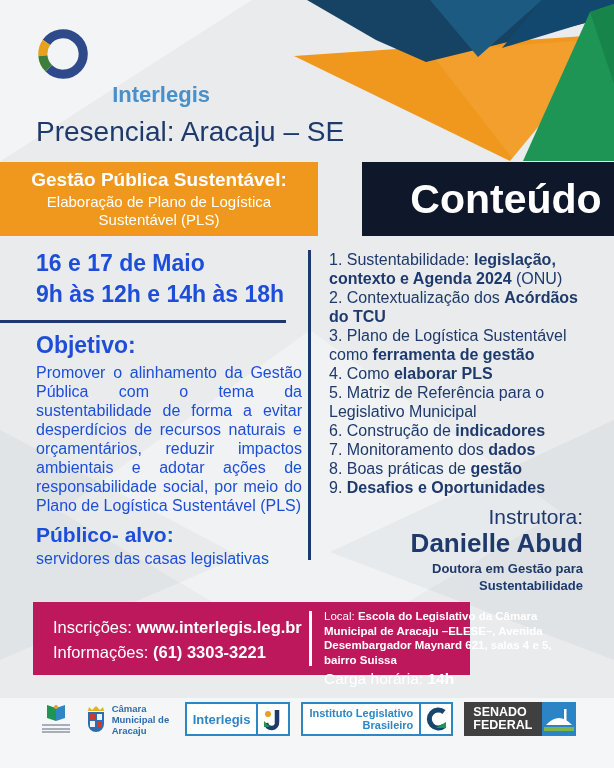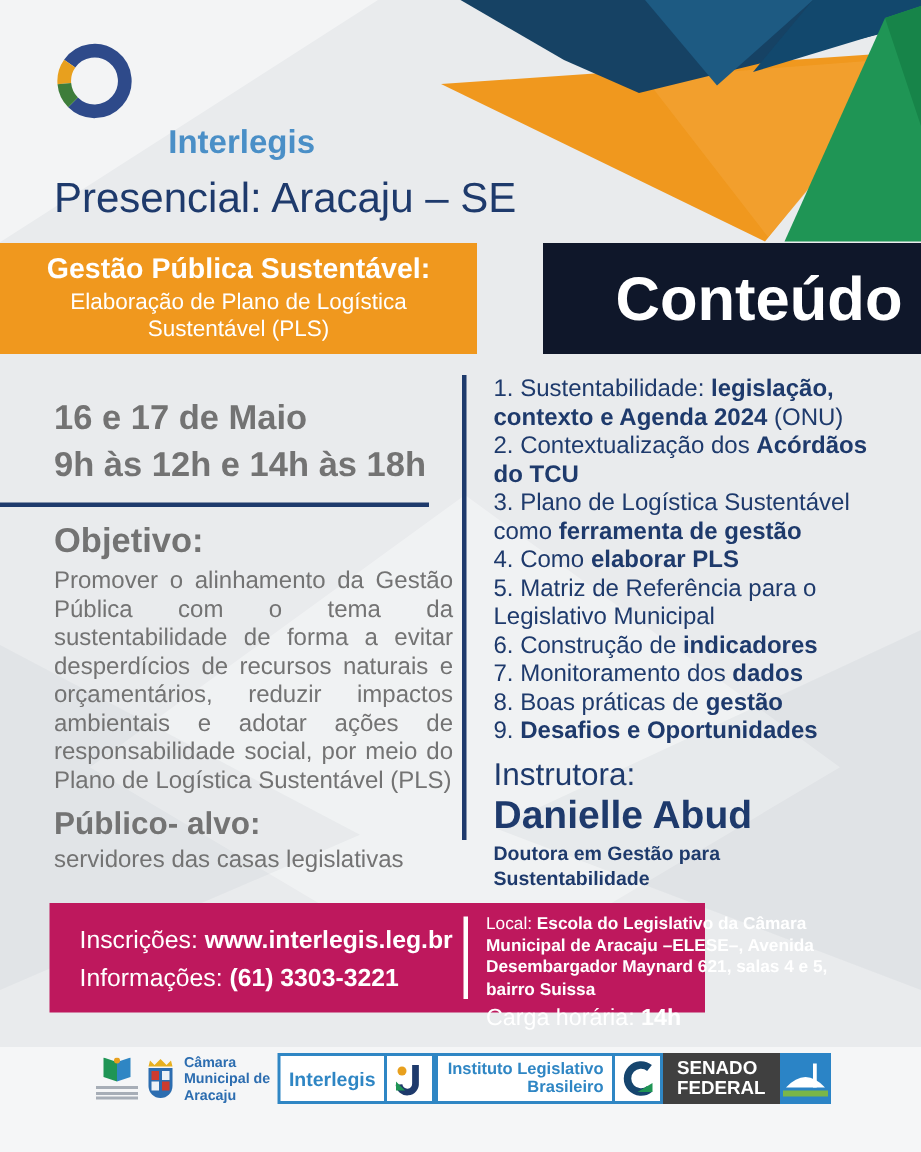--- a/index.html
+++ b/index.html
@@ -32,49 +32,49 @@
 
   
   .banner-left{position:absolute;left:0;top:162px;width:318px;height:74px;background:#f0981e;
       color:#fff;text-align:center;display:flex;flex-direction:column;justify-content:center;}
   .banner-left .t1{font-size:19px;font-weight:700;line-height:22px;}
   .banner-left .t2{font-size:15px;font-weight:500;line-height:18px;margin-top:2px;padding:0 38px;}
   .banner-right{position:absolute;left:326px;top:162px;width:288px;height:74px;background:#0f172a;
       color:#fff;display:flex;align-items:center;justify-content:center;font-size:41px;font-weight:700;margin-left:36px;}
 
   
-  .col-left{position:absolute;left:36px;top:248px;width:266px;color:#737373;margin-top:15px;}
+  .col-left{position:absolute;left:36px;top:248px;width:266px;color:#1d4ed8;}
   .dates{font-size:23px;font-weight:700;line-height:31px;}
   .rule{border:none;height:3px;background:#1e3a6c;margin:10px 0 9px -36px;width:286px;}
   .obj-h{font-size:23px;font-weight:700;margin:0 0 4px 0;}
   .obj-p{font-size:16px;line-height:19px;text-align:justify;margin:0;}
   .pub-h{font-size:21px;font-weight:700;margin:8px 0 3px 0;}
   .pub-p{font-size:16px;margin:0;}
 
   .vdivider{position:absolute;left:308px;top:250px;width:3px;height:310px;background:#1e3a6c;}
 
   
   .col-right{position:absolute;left:329px;top:250px;width:254px;color:#1e3a6c;}
   .content-item{font-size:16px;line-height:19px;}
-  .instr{margin-top:7px;}
+  .instr{margin-top:7px;text-align:right;}
   .instr-label{font-size:21px;line-height:25px;}
   .instr-name{font-size:26px;font-weight:700;line-height:29px;}
   .instr-title{font-size:13px;font-weight:700;line-height:17px;margin-top:2px;}
 
   
   .bottom-box{position:absolute;left:33px;top:602px;width:437px;height:73px;background:#be185d;color:#fff;}
   .contact{position:absolute;left:20px;top:13px;font-size:16.5px;line-height:25px;white-space:nowrap;}
   .contact .b, .venue .b{font-weight:700;}
   .box-div{position:absolute;left:276px;top:9px;width:3px;height:55px;background:#fff;}
   .venue{position:absolute;left:291px;top:7px;width:250px;}
   .venue-local{font-size:11.5px;font-weight:400;line-height:14.5px;}
   .venue-carga{font-size:15.5px;margin-top:3px;}
 
   
-  .footer{position:absolute;left:0;top:702px;width:614px;display:flex;align-items:center;justify-content:center;gap:0;}
+  .footer{position:absolute;left:0;top:702px;width:614px;display:flex;align-items:center;justify-content:center;gap:11px;}
   .escola{display:flex;flex-direction:column;align-items:center;width:36px;}
   .escola .bar{width:28px;height:2px;background:#a7aeb7;margin-top:1.5px;}
   .camara{display:flex;align-items:center;gap:5px;}
   .camara-label{font-size:9.5px;font-weight:700;color:#2c6db0;line-height:11px;width:62px;}
   .lgx-box{background:#fff;border:2px solid #2f86c4;display:flex;align-items:center;height:34px;box-sizing:border-box;}
   .lgx-txt{color:#2f86c4;padding:0 6px;font-weight:600;}
   .interlegis-txt{font-size:13px;}
   .ilb-txt{font-size:11px;line-height:12px;text-align:right;}
   .lgx-icon{width:30px;height:30px;border-left:2px solid #2f86c4;display:flex;align-items:center;justify-content:center;background:#fff;}
   .senado{display:flex;align-items:center;}

